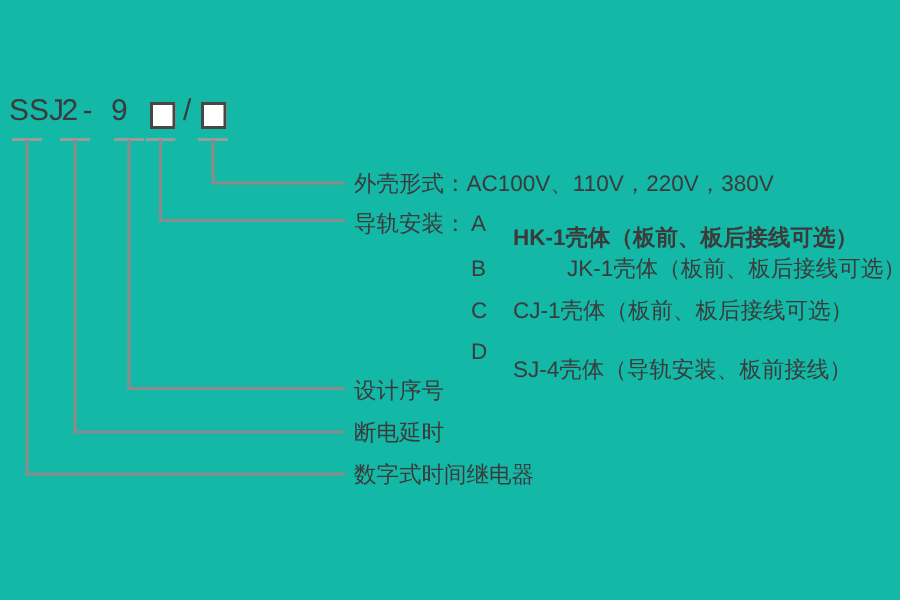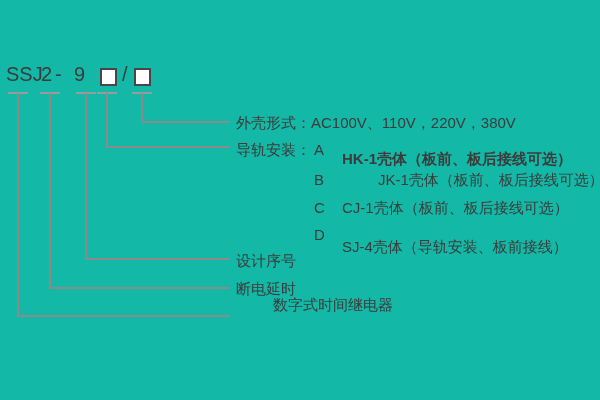--- a/index.html
+++ b/index.html
@@ -77,15 +77,15 @@
   <div class="lbl" style="left:338px;top:171px;margin-left:40px;">JK-1壳体（板前、板后接线可选）</div>
 
   <div class="lbl" style="left:314px;top:199px;">C</div>
   <div class="lbl" style="left:342px;top:199px;">CJ-1壳体（板前、板后接线可选）</div>
 
   <div class="lbl" style="left:314px;top:226px;">D</div>
   <div class="lbl" style="left:342px;top:238px;">SJ-4壳体（导轨安装、板前接线）</div>
 
   <div class="lbl" style="left:236px;top:252px;">设计序号</div>
   <div class="lbl" style="left:236px;top:280px;">断电延时</div>
-  <div class="lbl" style="left:236px;top:296px;margin-left:37px;">数字式时间继电器</div>
+  <div class="lbl" style="left:236px;top:308px;">数字式时间继电器</div>
 
 </div>
 
 </body></html>

